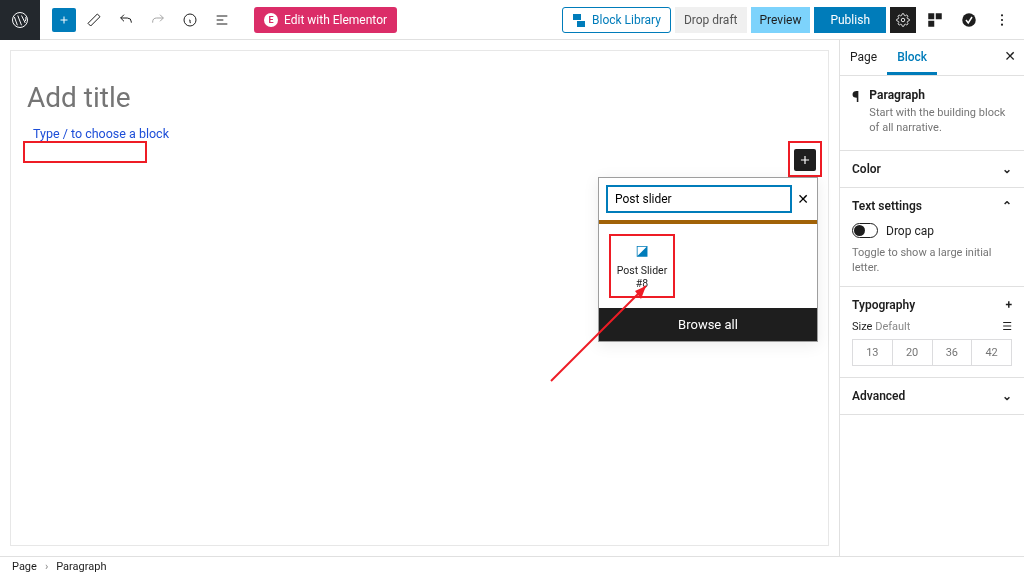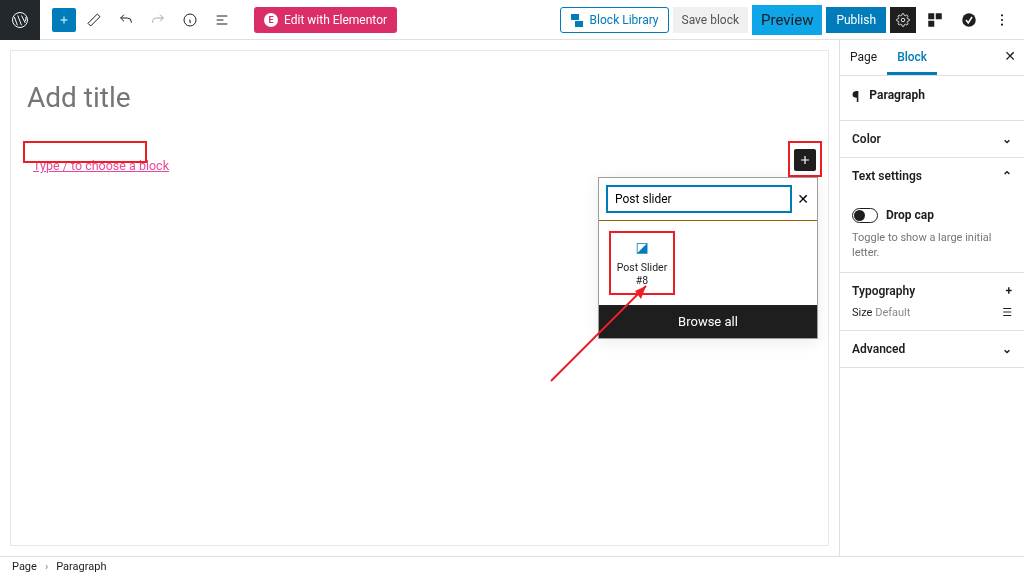--- a/index.html
+++ b/index.html
@@ -9,34 +9,34 @@
   .wp-logo { width: 40px; height: 40px; background: #23282d; display: flex; align-items: center; justify-content: center; margin: -8px 8px -8px -8px; color: #fff; }
   .tb-btn { background: none; border: none; padding: 6px; cursor: pointer; display: flex; align-items: center; justify-content: center; color: #1e1e1e; }
   .tb-add { background: #007cba; color: #fff; border-radius: 2px; width: 24px; height: 24px; }
   .tb-spacer { flex: 1; }
   .elementor-btn { background: #db2d68; color: #fff; border: none; padding: 6px 10px; border-radius: 3px; font-size: 12px; display: flex; align-items: center; gap: 6px; cursor: pointer; }
   .elementor-btn .e-icon { width: 14px; height: 14px; background:#fff; border-radius:50%; display:inline-flex; align-items:center; justify-content:center; color:#db2d68; font-size:9px; font-weight:bold;}
   .block-lib-btn { border: 1px solid #007cba; color: #007cba; background: #fff; padding: 5px 9px; border-radius: 3px; font-size: 12px; display: flex; align-items: flex-start; gap: 6px; cursor: pointer; }
   .bl-icon{width:14px;height:14px;display:inline-block;}
   .bl-icon span{display:block;width:8px;height:6px;background:#007cba;margin:1px;}
   .save-draft { border: none; background: #f0f0f0; color: #555; padding: 6px 9px; font-size: 12px; cursor: pointer; }
-  .preview-btn { border: none; background: #0ea5e9; color: #1e1e1e; padding: 6px 9px; font-size: 15px; cursor: pointer; }
-  .publish-btn { border: none; background: #007cba; color: #fff; padding: 6px 10px; font-size: 12px; cursor: pointer; }
+  .preview-btn { border: none; background: #7dd3fc; color: #1e1e1e; padding: 6px 9px; font-size: 12px; cursor: pointer; }
+  .publish-btn { border: none; background: #007cba; color: #fff; padding: 6px 16px; font-size: 12px; cursor: pointer; }
   .black-sq { width: 26px; height: 26px; background: #1e1e1e; display:flex; align-items:center; justify-content:center; color:#fff; }
 
   .main { position: absolute; top: 40px; left: 0; right: 185px; bottom: 20px; padding: 10px; }
   .canvas { background: #fff; width: 100%; height: 100%; border: 1px solid #e7e7e7; position: relative; padding: 30px 16px; }
   .title-input { border: none; outline: none; font-size: 28px; color: #0f172a; font-weight: 400; width: 100%; }
-  .block-chooser { margin-top: 40px; font-size: 12.5px; color: #ec4899; padding: 4px 6px; display:inline-block;text-decoration:underline; }
+  .block-chooser { margin-top: 8px; font-size: 12.5px; color: #1d4ed8; padding: 4px 6px; display:inline-block; }
   .red-box-chooser { position:absolute; border: 2px solid #ee1c25; top: 90px; left: 12px; width: 124px; height: 22px; }
   .insert-plus { position: absolute; right: 12px; top: 98px; width: 22px; height: 22px; background: #1e1e1e; color: #fff; display:flex; align-items:center; justify-content:center; border-radius:2px; cursor:pointer; }
   .red-box-plus { position:absolute; border: 2px solid #ee1c25; top: 90px; right: 6px; width: 34px; height: 36px; }
 
   .popover { position:absolute; top: 126px; right: 10px; width: 220px; border: 1px solid #9e9e9e; background: #fff; box-shadow: 0 3px 15px rgba(0,0,0,.08); }
-  .popover-search { padding: 8px; border-bottom: 1px solid #a16207; display:flex; align-items:center; gap:6px; }
+  .popover-search { padding: 8px; border-bottom: 4px solid #a16207; display:flex; align-items:center; gap:6px; }
   .popover-search input { flex:1; border: 1px solid #007cba; outline: 1px solid #007cba; padding: 5px 7px; font-size: 12px; }
   .popover-search .clear { cursor:pointer; font-size:14px; }
   .red-underline{border-bottom:2px solid #ee1c25;}
   .popover-body { padding: 10px; }
   .result-tile { width: 62px; text-align:center; font-size: 10.5px; color:#1e1e1e; padding: 6px 2px; }
   .result-tile .ricon{ color:#007cba; display:block; font-size:14px; margin-bottom:6px;}
   .red-box-result { border: 2px solid #ee1c25; display:inline-block; }
   .browse-all { background: #1e1e1e; color: #fff; text-align:center; padding: 9px; font-size: 13px; cursor:pointer; }
 
   .arrow { position:absolute; top: 220px; left: 530px; width: 120px; height: 120px; pointer-events:none; }
@@ -113,21 +113,21 @@
     <span>Edit with Elementor</span>
   </button>
   <div class="tb-spacer"></div>
   <button class="block-lib-btn">
     <span class="bl-icon">
         <span></span>
         <span style="margin-left:5px"></span>
       </span>
     <span>Block Library</span>
   </button>
-  <button class="save-draft">Save block</button>
+  <button class="save-draft">Drop draft</button>
   <button class="preview-btn">Preview</button>
   <button class="publish-btn">Publish</button>
   <button class="tb-btn black-sq">
       <svg width="14" height="14" viewBox="0 0 24 24" fill="none" stroke="#fff" stroke-width="1.5">
         <circle cx="12" cy="12" r="3"></circle>
         <path d="M19.4 15a1.65 1.65 0 00.33 1.82l.06.06a2 2 0 11-2.83 2.83l-.06-.06a1.65 1.65 0 00-1.82-.33 1.65 1.65 0 00-1 1.51V21a2 2 0 01-4 0v-.09a1.65 1.65 0 00-1-1.51 1.65 1.65 0 00-1.82.33l-.06.06a2 2 0 11-2.83-2.83l.06-.06a1.65 1.65 0 00.33-1.82 1.65 1.65 0 00-1.51-1H3a2 2 0 010-4h.09a1.65 1.65 0 001.51-1 1.65 1.65 0 00-.33-1.82l-.06-.06a2 2 0 112.83-2.83l.06.06a1.65 1.65 0 001.82.33h0a1.65 1.65 0 001-1.51V3a2 2 0 014 0v.09a1.65 1.65 0 001 1.51 1.65 1.65 0 001.82-.33l.06-.06a2 2 0 112.83 2.83l-.06.06a1.65 1.65 0 00-.33 1.82v0a1.65 1.65 0 001.51 1H21a2 2 0 010 4h-.09a1.65 1.65 0 00-1.51 1z"></path>
       </svg>
     </button>
   <button class="tb-btn">
       <svg width="18" height="18" viewBox="0 0 24 24" fill="#1e1e1e">
@@ -192,47 +192,54 @@
 <div class="sidebar">
   <div class="sb-tabs">
     <div class="sb-tab">Page</div>
     <div class="sb-tab active">Block</div>
     <span class="sb-close">✕</span>
   </div>
   <div class="sb-blockinfo">
     <span class="pi">¶</span>
     <div class="txt">
       <h4>Paragraph</h4>
+      <p>Start with the building block of all narrative.</p>
     </div>
   </div>
   <div class="sb-sec">
     <div class="sb-sec-h">
         <span>Color</span>
         <span>⌄</span>
       </div>
   </div>
   <div class="sb-sec">
     <div class="sb-sec-h">
         <span>Text settings</span>
         <span>⌃</span>
       </div>
-    <div style="display:flex;align-items:flex-start;gap:8px;margin-top:25px;font-weight:bold;">
+    <div style="display:flex;align-items:flex-end;gap:8px;margin-top:10px;">
       <span class="toggle"></span>
       <span style="font-size:12px;">Drop cap</span>
     </div>
     <div class="sb-sub">Toggle to show a large initial letter.</div>
   </div>
   <div class="sb-sec">
     <div class="sb-sec-h">
         <span>Typography</span>
         <span>+</span>
       </div>
     <div class="sizerow">
       <span><span>Size</span> <span class="def">Default</span></span>
       <span>☰</span>
+    </div>
+    <div class="size-btns">
+      <span>13</span>
+      <span>20</span>
+      <span>36</span>
+      <span>42</span>
     </div>
   </div>
   <div class="sb-sec">
     <div class="sb-sec-h">
         <span>Advanced</span>
         <span>⌄</span>
       </div>
   </div>
 </div>
 

